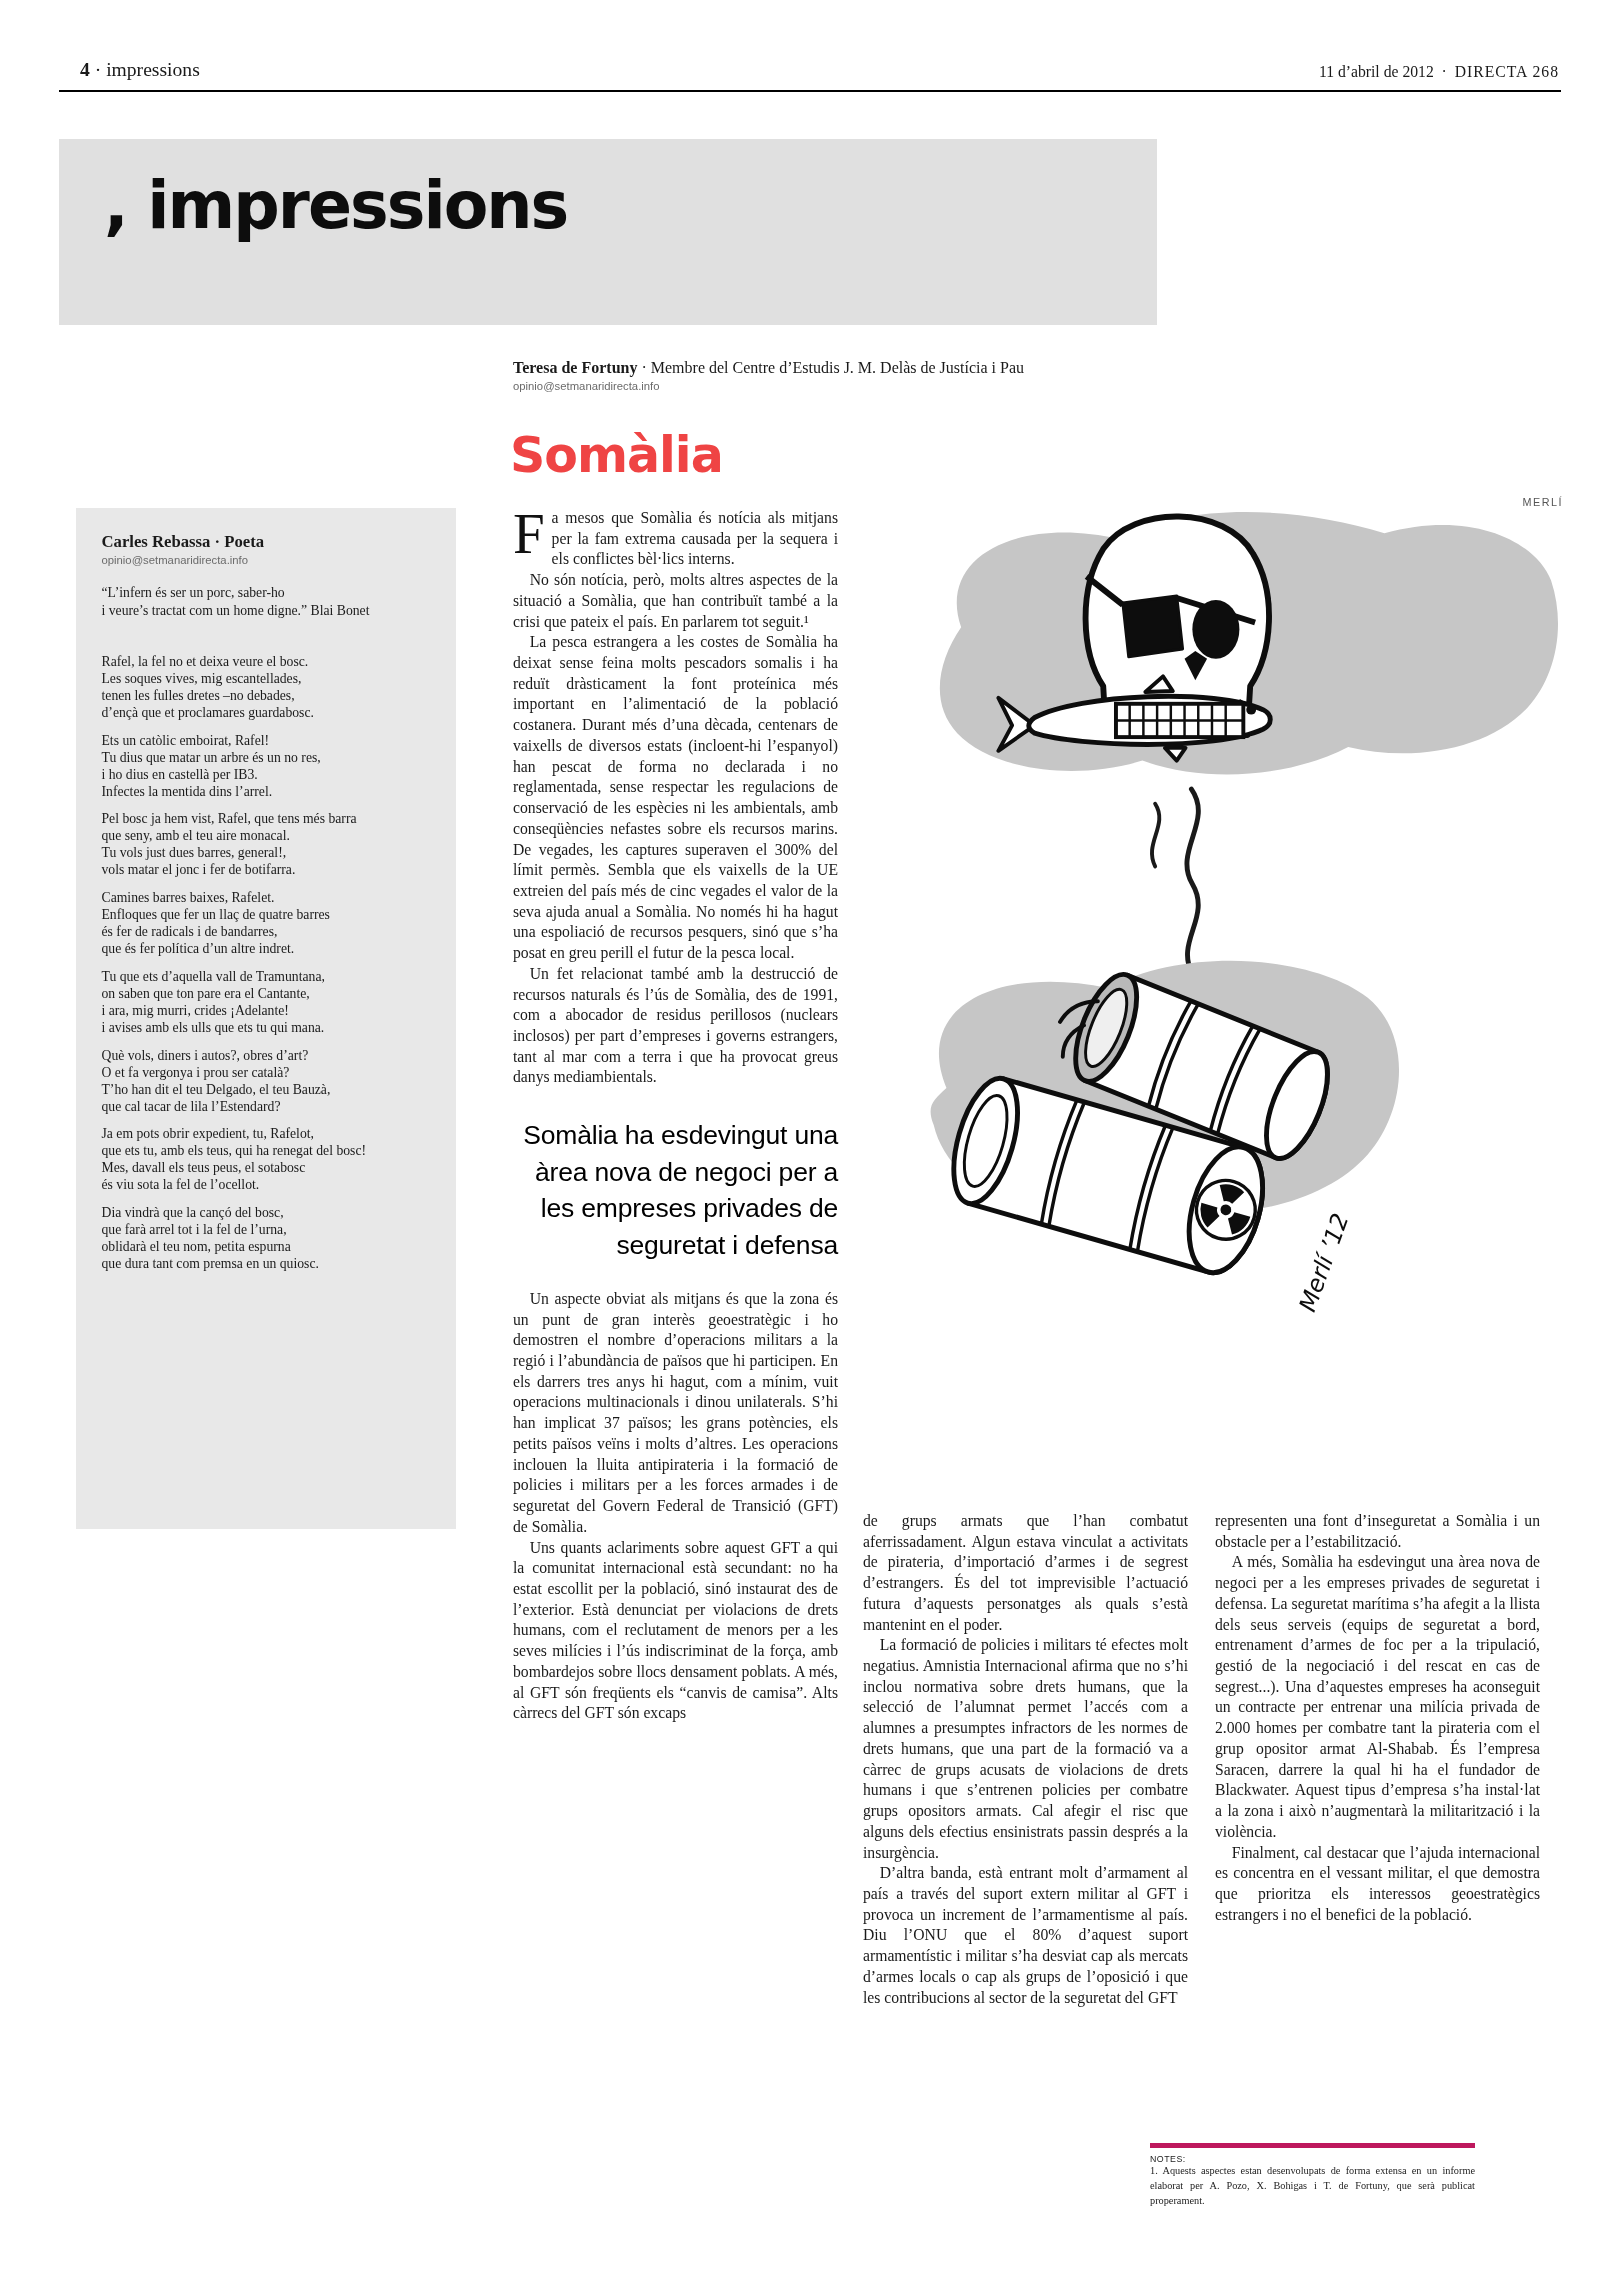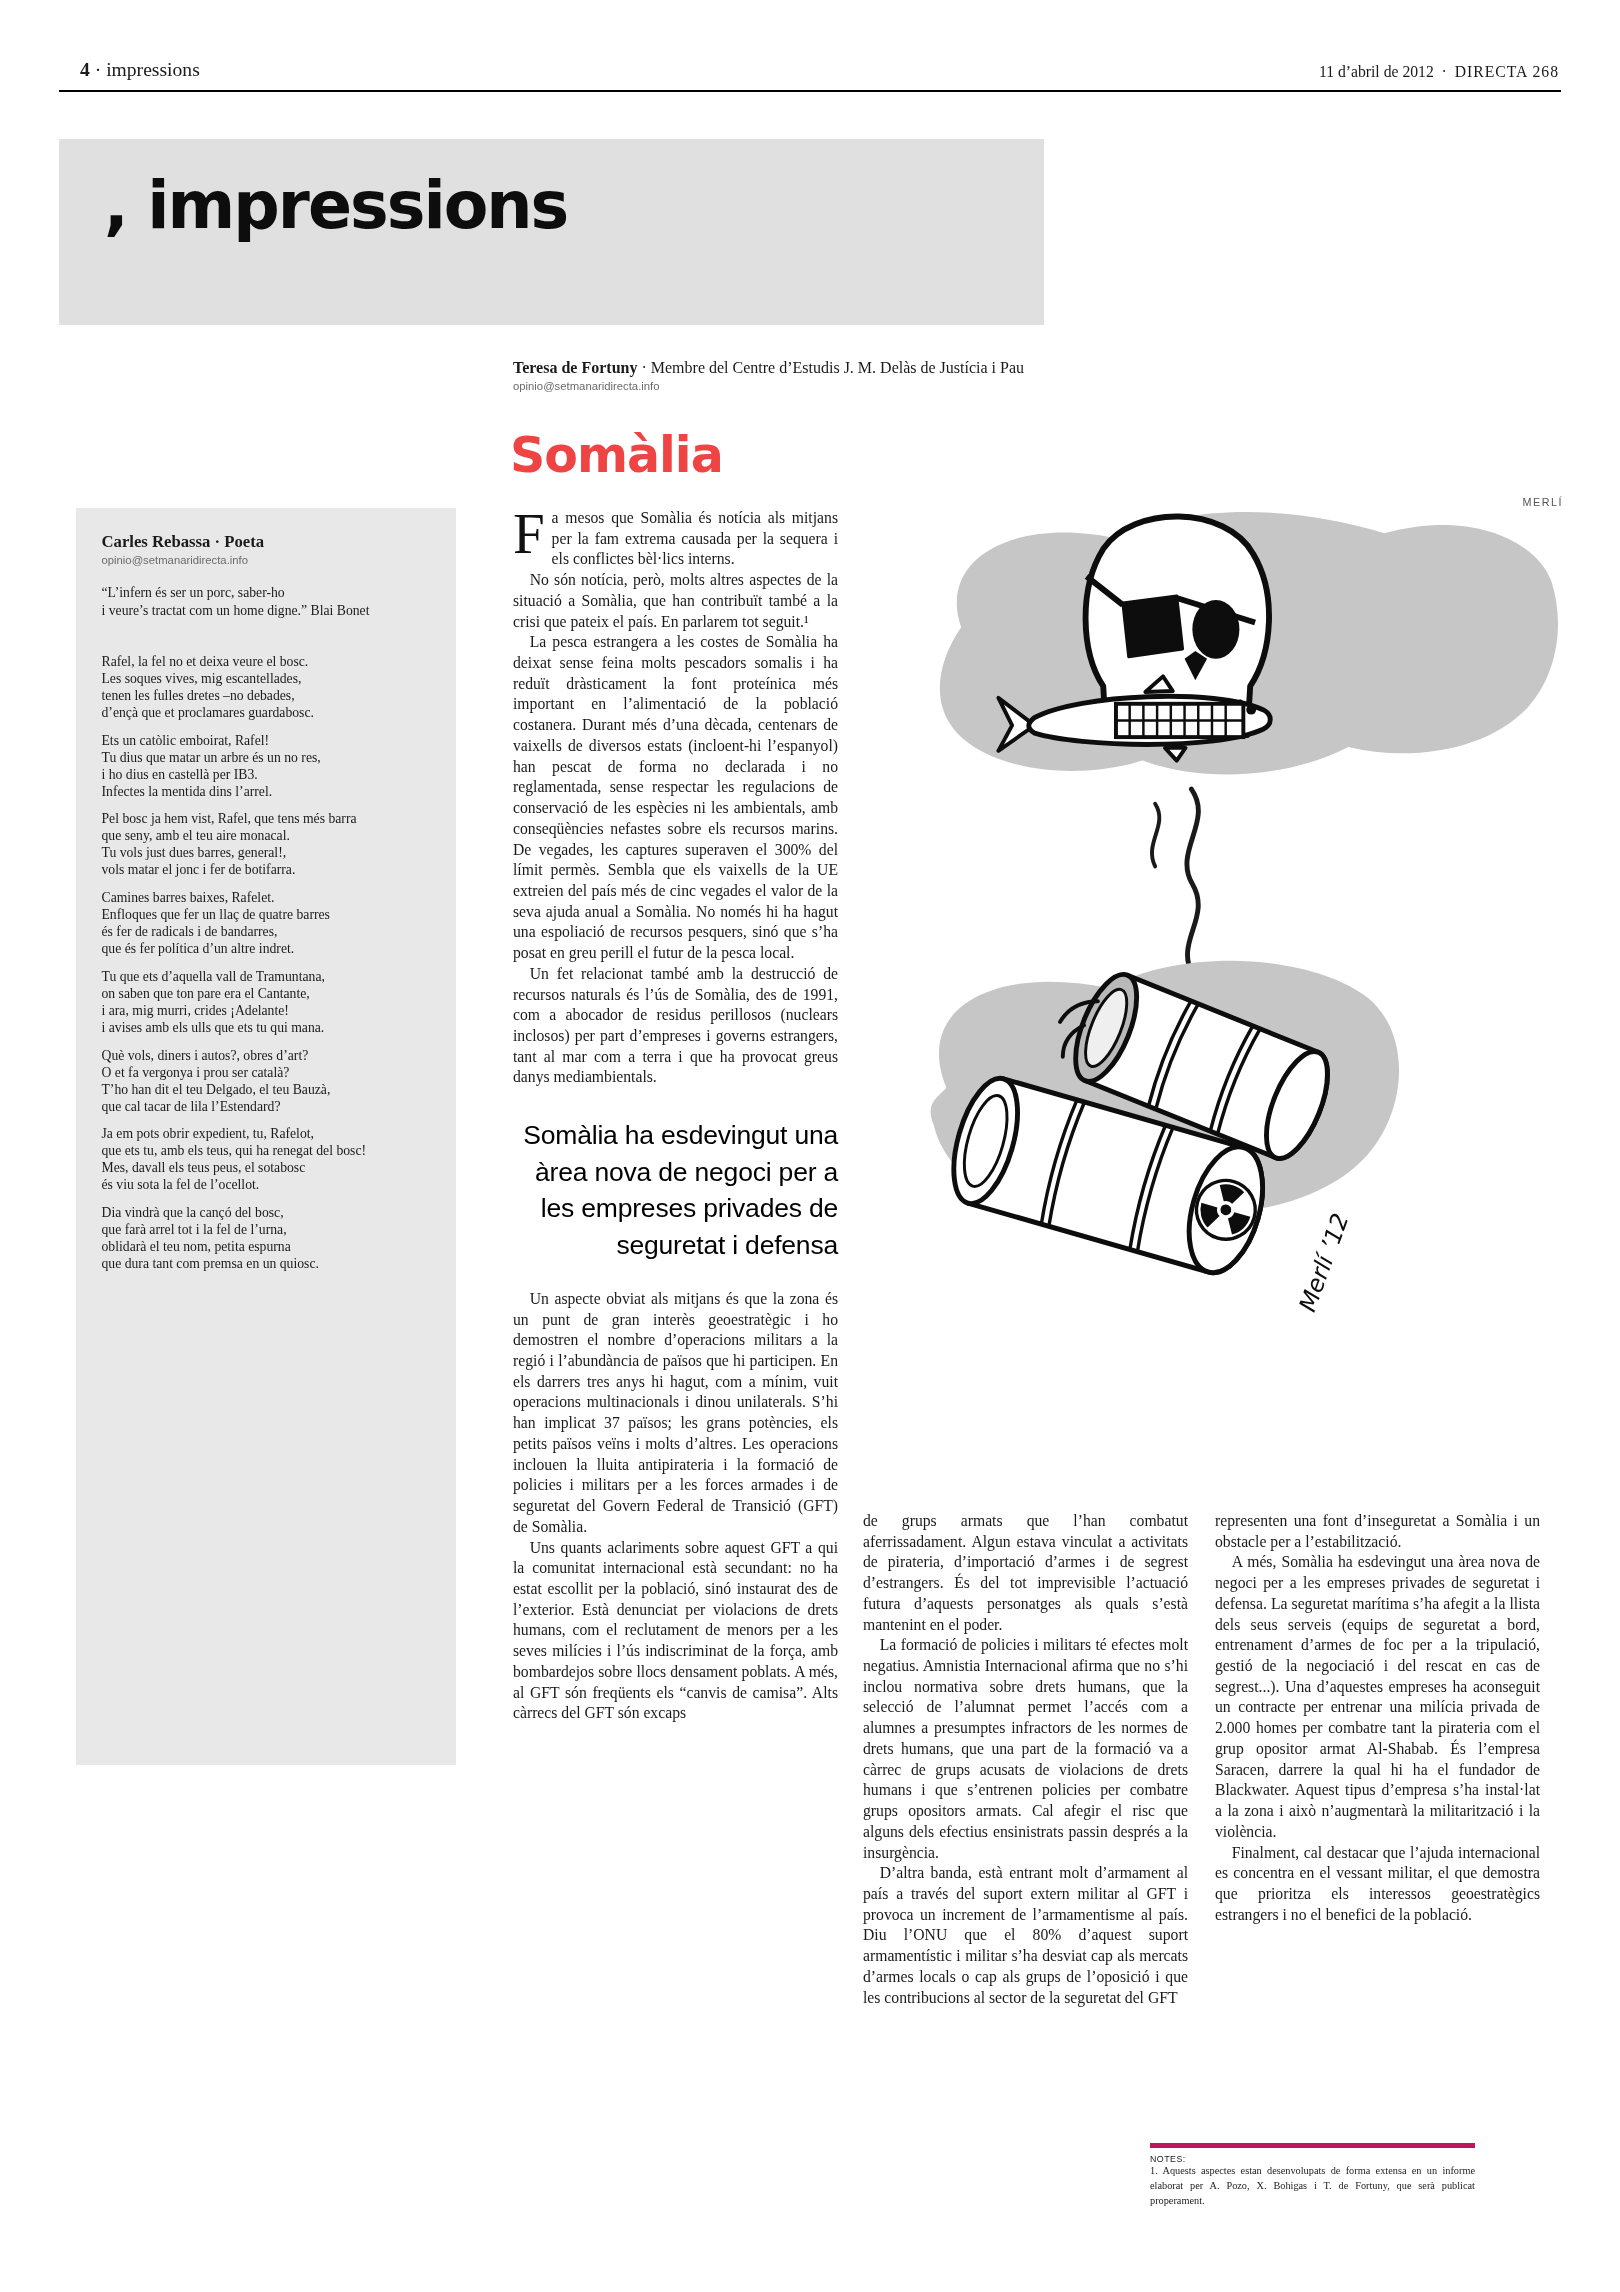--- a/index.html
+++ b/index.html
@@ -13,41 +13,41 @@
   .prewrap { white-space:pre-line; }
 
   
   .header-left  { position:absolute; left:80px; top:59px; font-size:19.6px; }
   .header-left .pagenum { font-weight:bold; }
   .header-right { position:absolute; right:61px; top:63px; font-size:15.7px; }
   .header-right .issue { letter-spacing:1px; }
   .header-rule  { position:absolute; left:59px; right:59px; top:90px; height:2px; background:#000; }
 
   
-  .banner { position:absolute; left:59px; top:139px; width:985px; height:186px; background:#e0e0e0; }
+  .banner { position:absolute; left:59px; top:139px; width:1098px; height:186px; background:#e0e0e0; }
   .banner-title {
     position:absolute; left:45px; top:29px;
     font-family:"DejaVu Sans","Liberation Sans",sans-serif;
     font-weight:bold; font-size:65px; letter-spacing:-2px; color:#0d0d0d;
   }
 
   
   .byline { position:absolute; left:513px; top:359px; width:765px; }
   .byline-main { font-size:16px; }
   .byline-name { font-weight:bold; }
   .byline-email { font-family:"Liberation Sans",sans-serif; font-size:11.3px; color:#6b6b6b; margin-top:2.9px; }
   .article-title {
     position:absolute; left:510px; top:427px;
     font-family:"DejaVu Sans","Liberation Sans",sans-serif;
     font-weight:bold; font-size:49px; letter-spacing:-1px; color:#ef4444;
   }
 
   
   .poem-box {
-    position:absolute; left:76px; top:508px; width:380px; height:1257px;
+    position:absolute; left:76px; top:508px; width:380px; height:1021px;
     background:#e8e8e8; padding:23.5px 25.5px;
   }
   .poem-author { font-size:16.7px; font-weight:bold; }
   .poem-email  { font-family:"Liberation Sans",sans-serif; font-size:11.3px; color:#6b6b6b; margin:2.9px 0 17.6px; }
   .poem-title  {
     font-family:"DejaVu Sans","Liberation Sans",sans-serif; font-weight:bold;
     font-size:39px; line-height:1.12; letter-spacing:-1px; margin:0 0 27.4px; color:#0d0d0d;
   }
   .poem-epigraph { font-size:13.7px; line-height:1.35; margin:0 0 33px; }
   .stanza { font-size:13.7px; line-height:1.24; margin:0 0 10.8px; }

